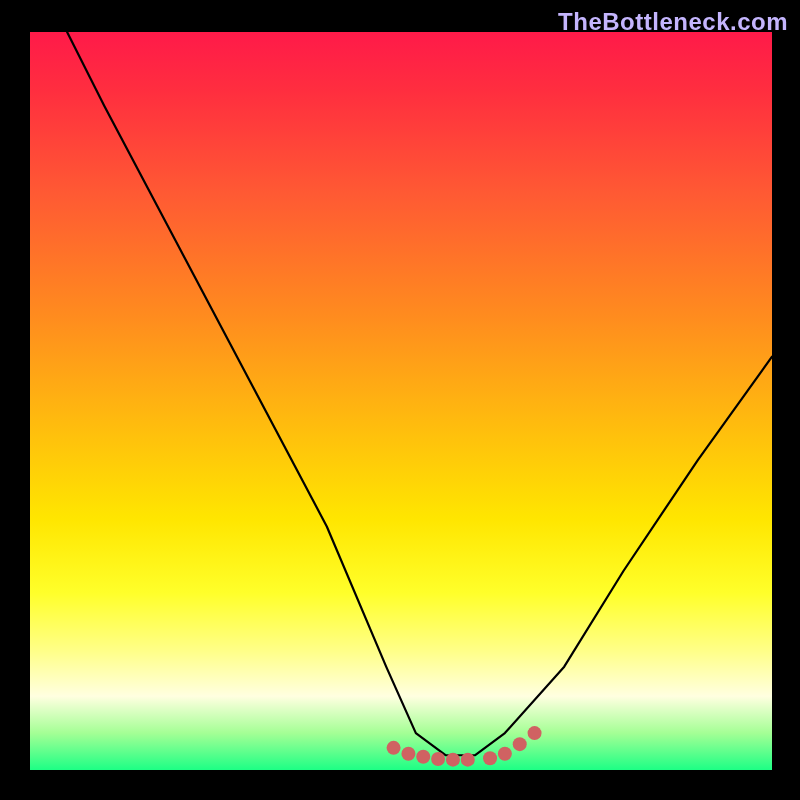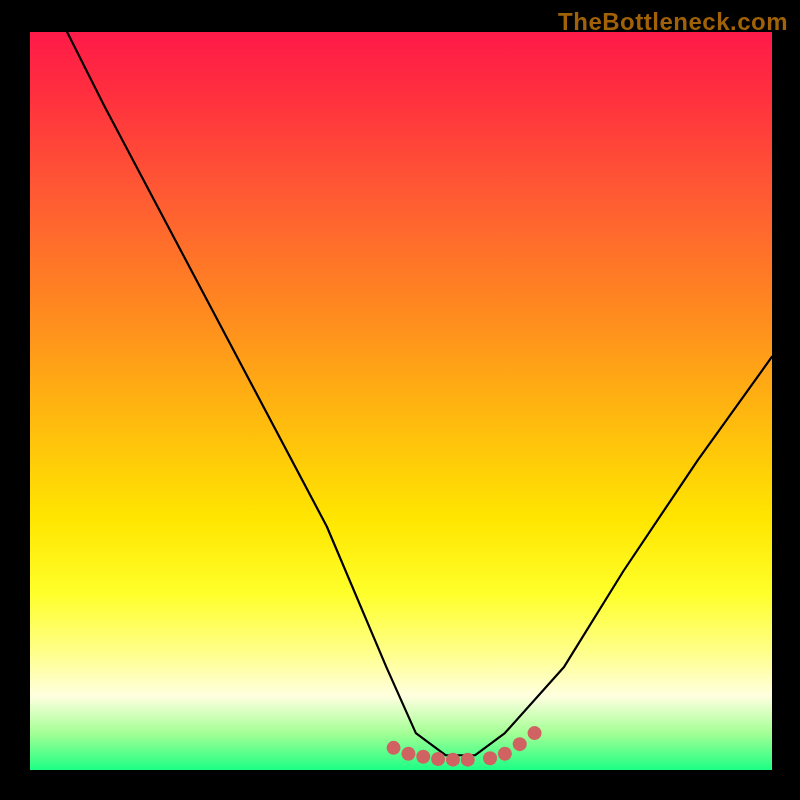--- a/index.html
+++ b/index.html
@@ -13,21 +13,21 @@
   .container {
     position: relative;
     width: 800px;
     height: 800px;
     background: #000;
   }
   .brand {
     position: absolute;
     top: 8px;
     right: 12px;
-    color: #a16207;
+    color: #c4b5fd;
     font-size: 24px;
     font-weight: bold;
     letter-spacing: 0.5px;
     font-family: Arial, Helvetica, sans-serif;
     z-index: 30;
   }
   .plot-wrap {
     position: absolute;
     left: 30px;
     top: 32px;

